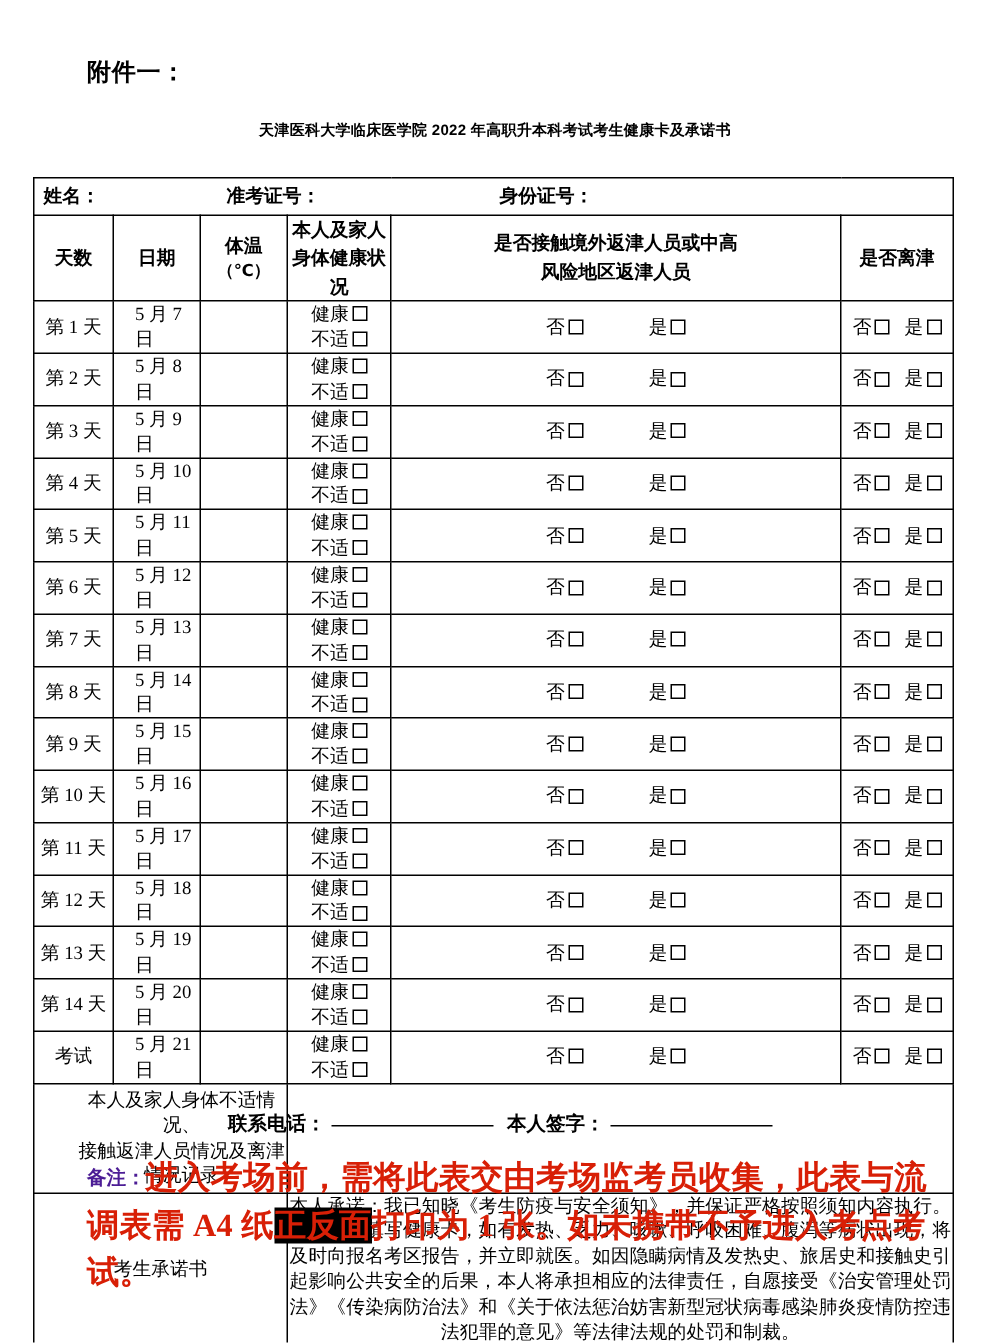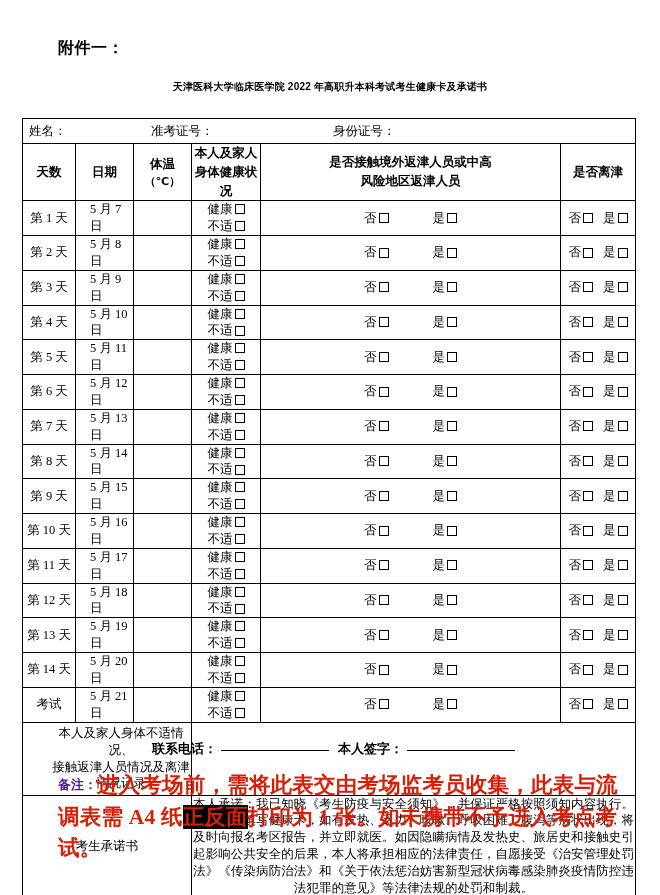--- a/index.html
+++ b/index.html
@@ -59,21 +59,21 @@
     border: 1px solid #000000;
     padding: 0;
     vertical-align: middle;
     text-align: center;
     line-height: 1.35;
   }
 
   .idrow td {
     height: 24px;
     text-align: left;
-    font-weight: normal;
+    font-weight: bold;
     font-family: "Liberation Sans", "DejaVu Sans", sans-serif;
     font-size: 12.5px;
   }
   .idrow .idfields {
     position: relative;
     padding-left: 6px;
   }
   .idfields span {
     position: absolute;
     top: 50%;

